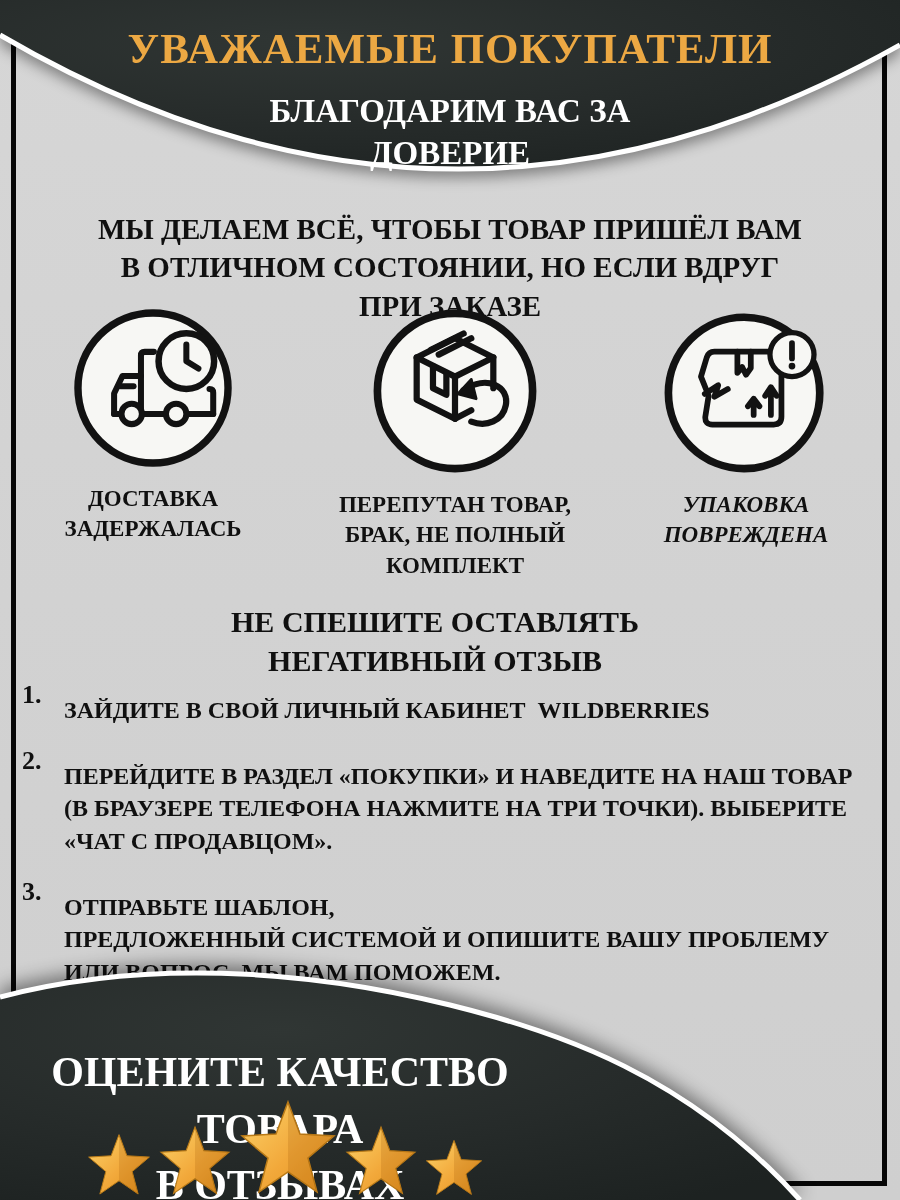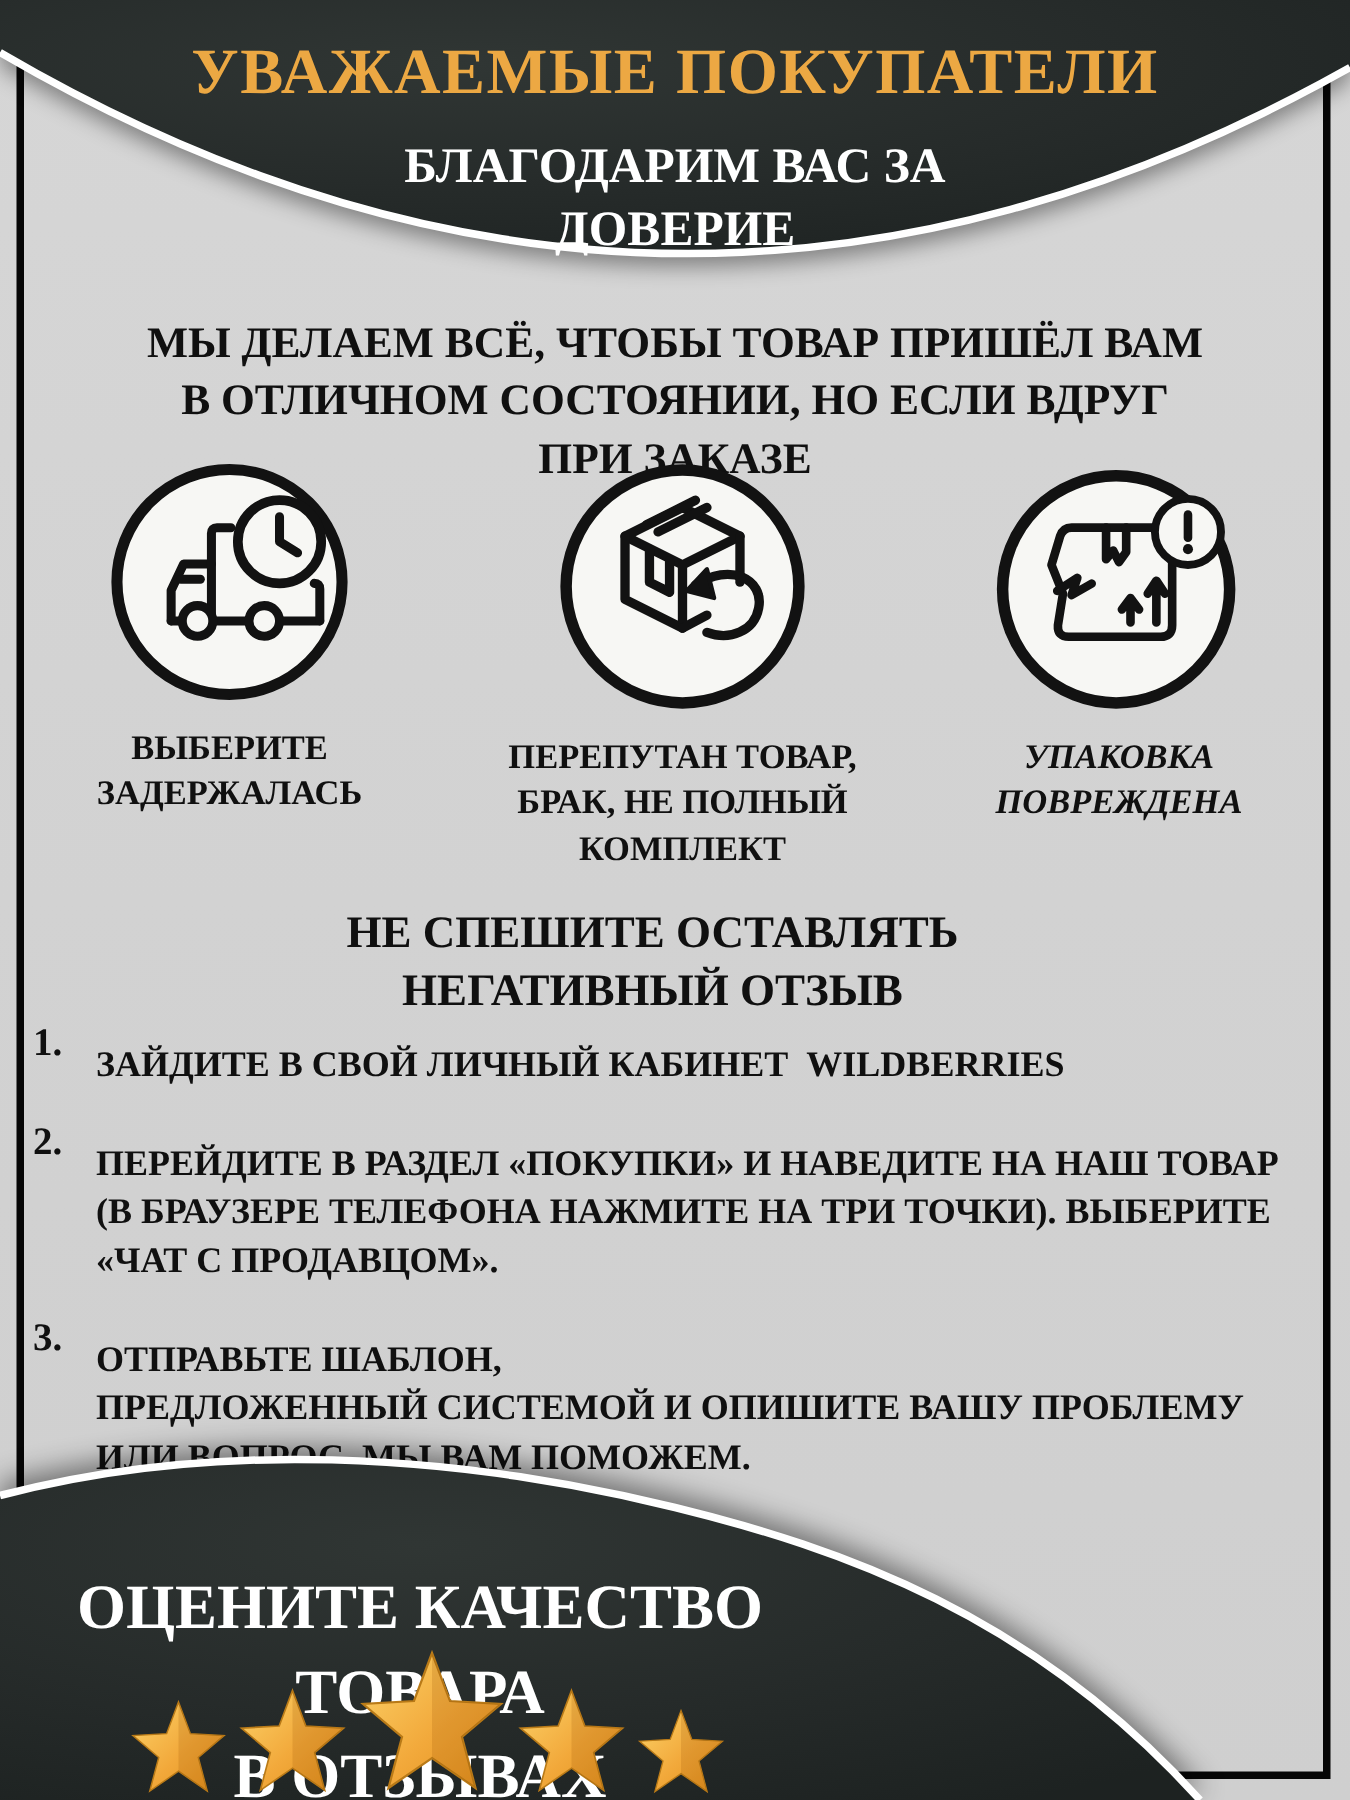--- a/index.html
+++ b/index.html
@@ -106,21 +106,21 @@
           <path d="M82,123 V60 Q82,56 86,56 H96"></path>
           <path d="M53,123 H160"></path>
           <path d="M160,123 V100 Q160,96 156,96"></path>
           <path d="M60,93 H74"></path>
         </g>
         <circle cx="72" cy="123" r="11" fill="#f7f7f4" stroke="#121212" stroke-width="6.5"></circle>
         <circle cx="120" cy="123" r="11" fill="#f7f7f4" stroke="#121212" stroke-width="6.5"></circle>
         <circle cx="131" cy="66" r="30" fill="#f7f7f4" stroke="#121212" stroke-width="7"></circle>
         <path d="M131,48 V66 L144,74" fill="none" stroke="#121212" stroke-width="6.5" stroke-linecap="round" stroke-linejoin="round"></path>
       </svg>
-      <div class="issue-label pre">ВЫБЕРИТЕ
+      <div class="issue-label pre">ДОСТАВКА
 ЗАДЕРЖАЛАСЬ</div>
     </div>
 
     <div class="issue issue2">
       <svg width="182" height="182" viewBox="0 0 190 190">
         <circle cx="95" cy="95" r="81" fill="#f7f7f4" stroke="#121212" stroke-width="8"></circle>
         <g fill="none" stroke="#121212" stroke-width="6.5" stroke-linecap="round" stroke-linejoin="round">
           <path d="M95,40 L135,60 L95,80 L55,60 Z"></path>
           <path d="M55,60 V104 L95,124 V80"></path>
           <path d="M135,60 V92"></path>

